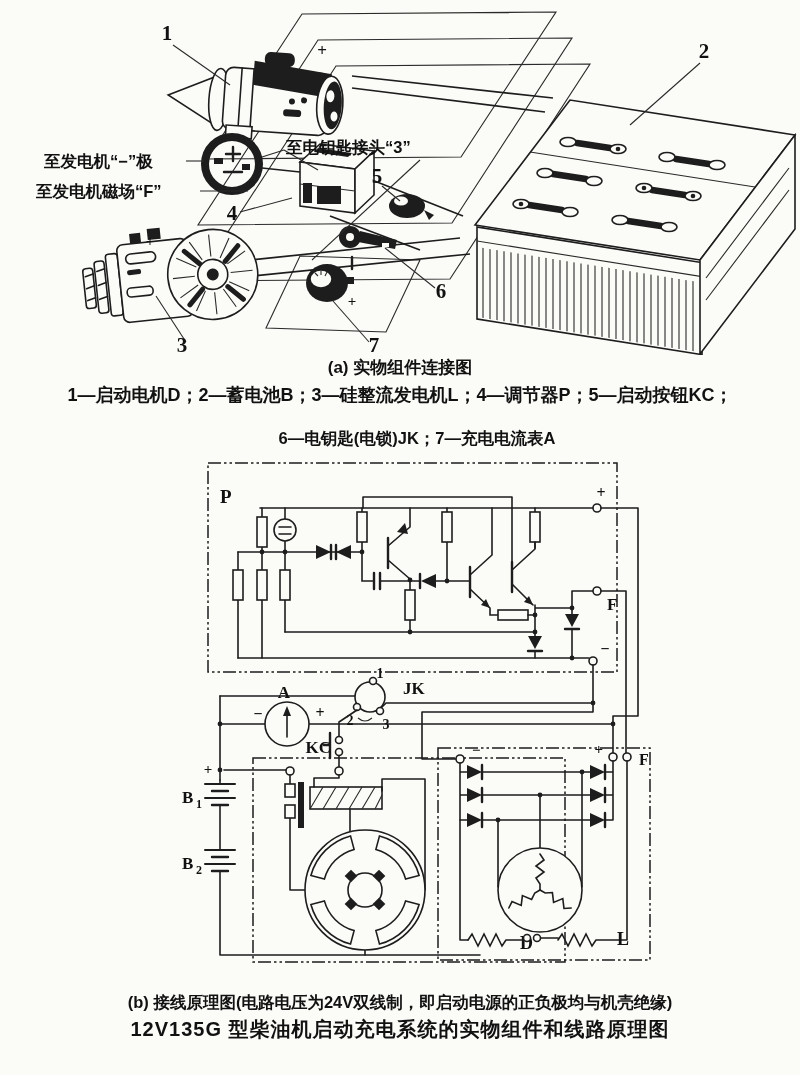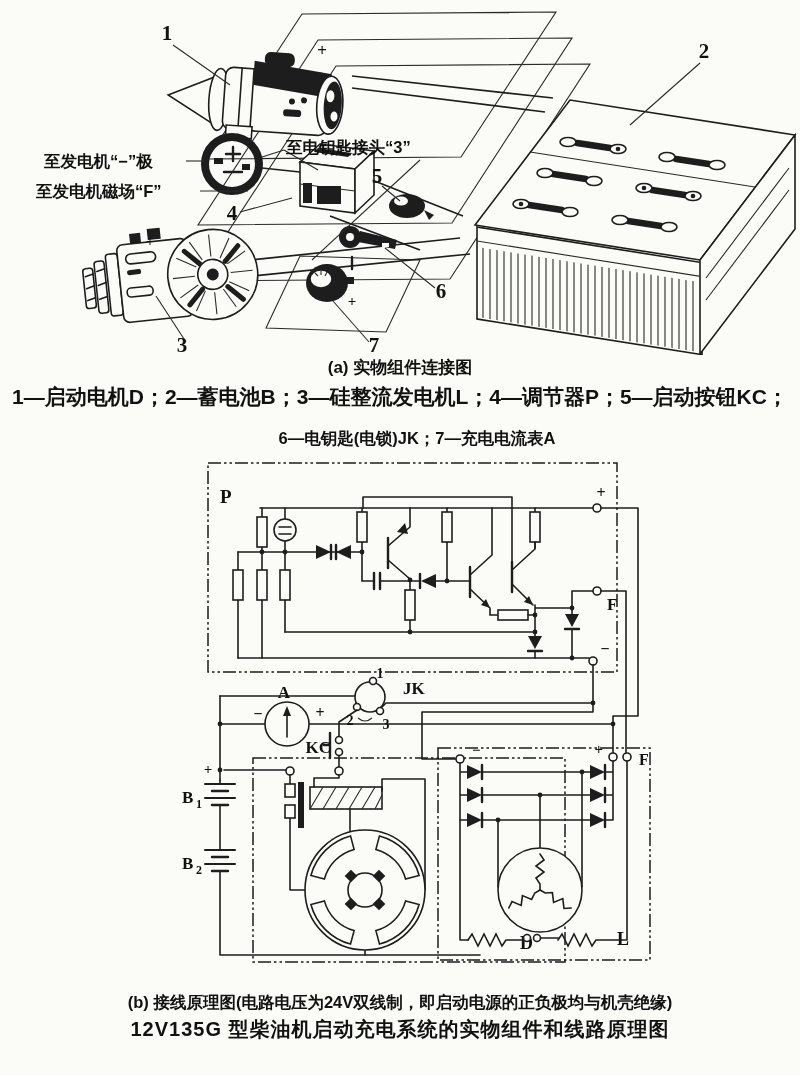--- a/index.html
+++ b/index.html
@@ -2,21 +2,21 @@
 <html><head>
 <meta charset="utf-8">
 <style>
   html,body{margin:0;padding:0;background:#e8e8e4;}
   .page{position:relative;width:800px;height:1075px;background:#fbfbf8;
         font-family:"Liberation Sans",sans-serif;color:#1c1c1c;overflow:hidden;}
   svg{position:absolute;left:0;top:0;}
   svg.figb{left:120px;top:450px;}
   .cap{position:absolute;left:0;width:800px;text-align:center;color:#111;}
   .cap-a{top:356px;font-size:17px;font-weight:600;}
-  .legend1{top:383px;font-size:21px;font-weight:600;}
+  .legend1{top:383px;font-size:18px;font-weight:600;}
   .legend2{top:428px;font-size:16.5px;font-weight:600;padding-left:17px;}
   .cap-b{top:984px;font-size:16.5px;font-weight:600;margin-top:8px;}
   .main-title{top:1016px;font-size:20px;font-weight:700;font-family:Liberation Sans, sans-serif;letter-spacing:1px;}
   
   .ln{stroke:#1d1d1d;stroke-width:1.6;fill:none;stroke-linecap:round;}
   .thin{stroke:#2a2a2a;stroke-width:1.1;fill:none;}
   .wire{stroke:#1d1d1d;stroke-width:1.7;fill:none;}
   .dashdot{stroke:#1d1d1d;stroke-width:1.5;fill:none;stroke-dasharray:13 3 2.5 3 2.5 3;}
   .comp{stroke:#1d1d1d;stroke-width:1.6;fill:#fbfbf8;}
   .fill{fill:#1d1d1d;stroke:none;}

